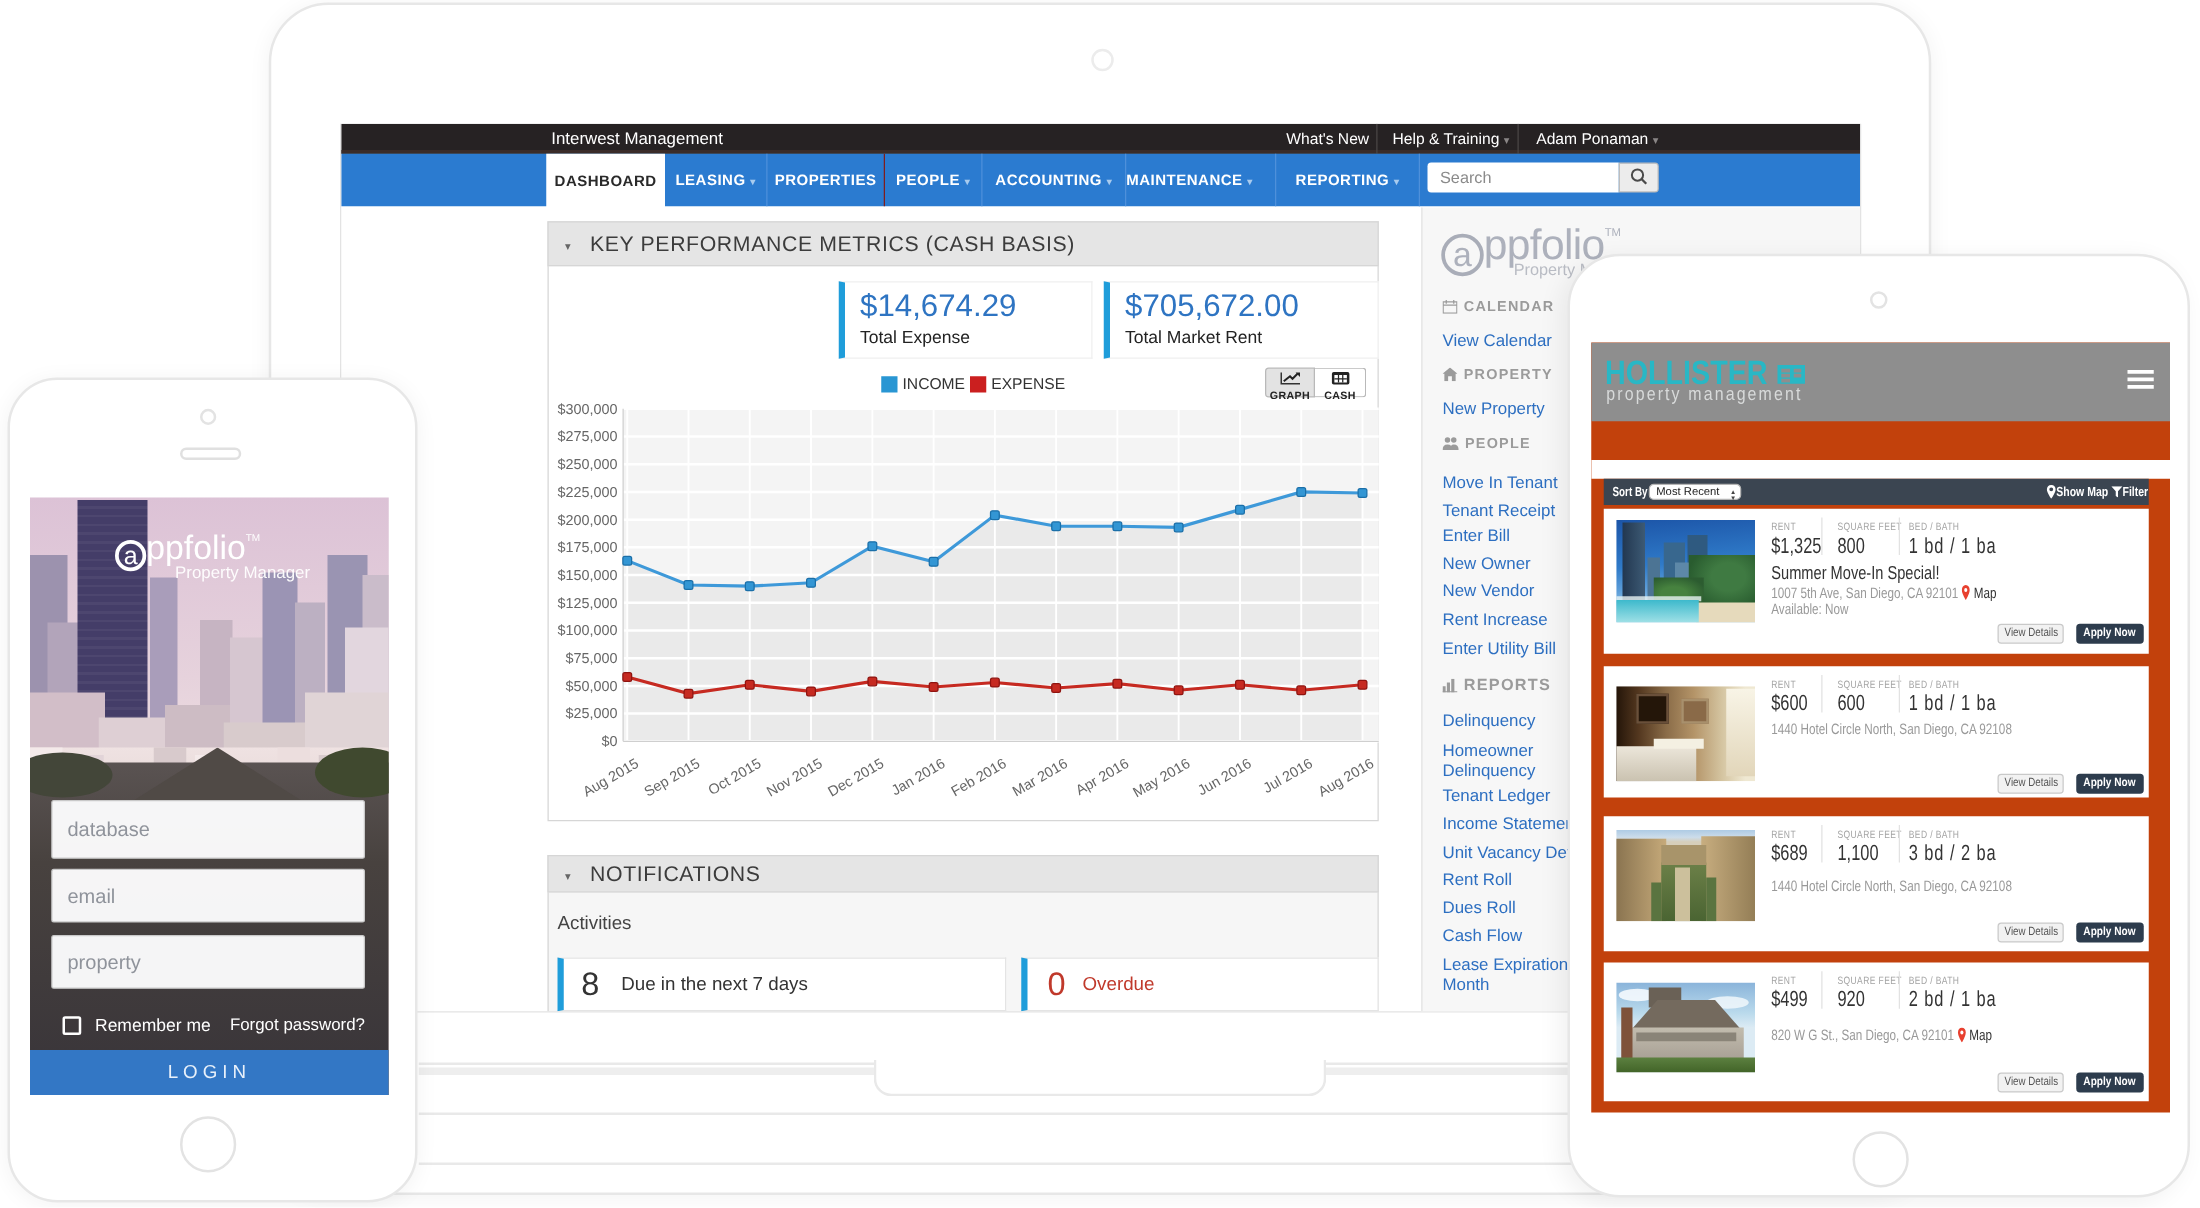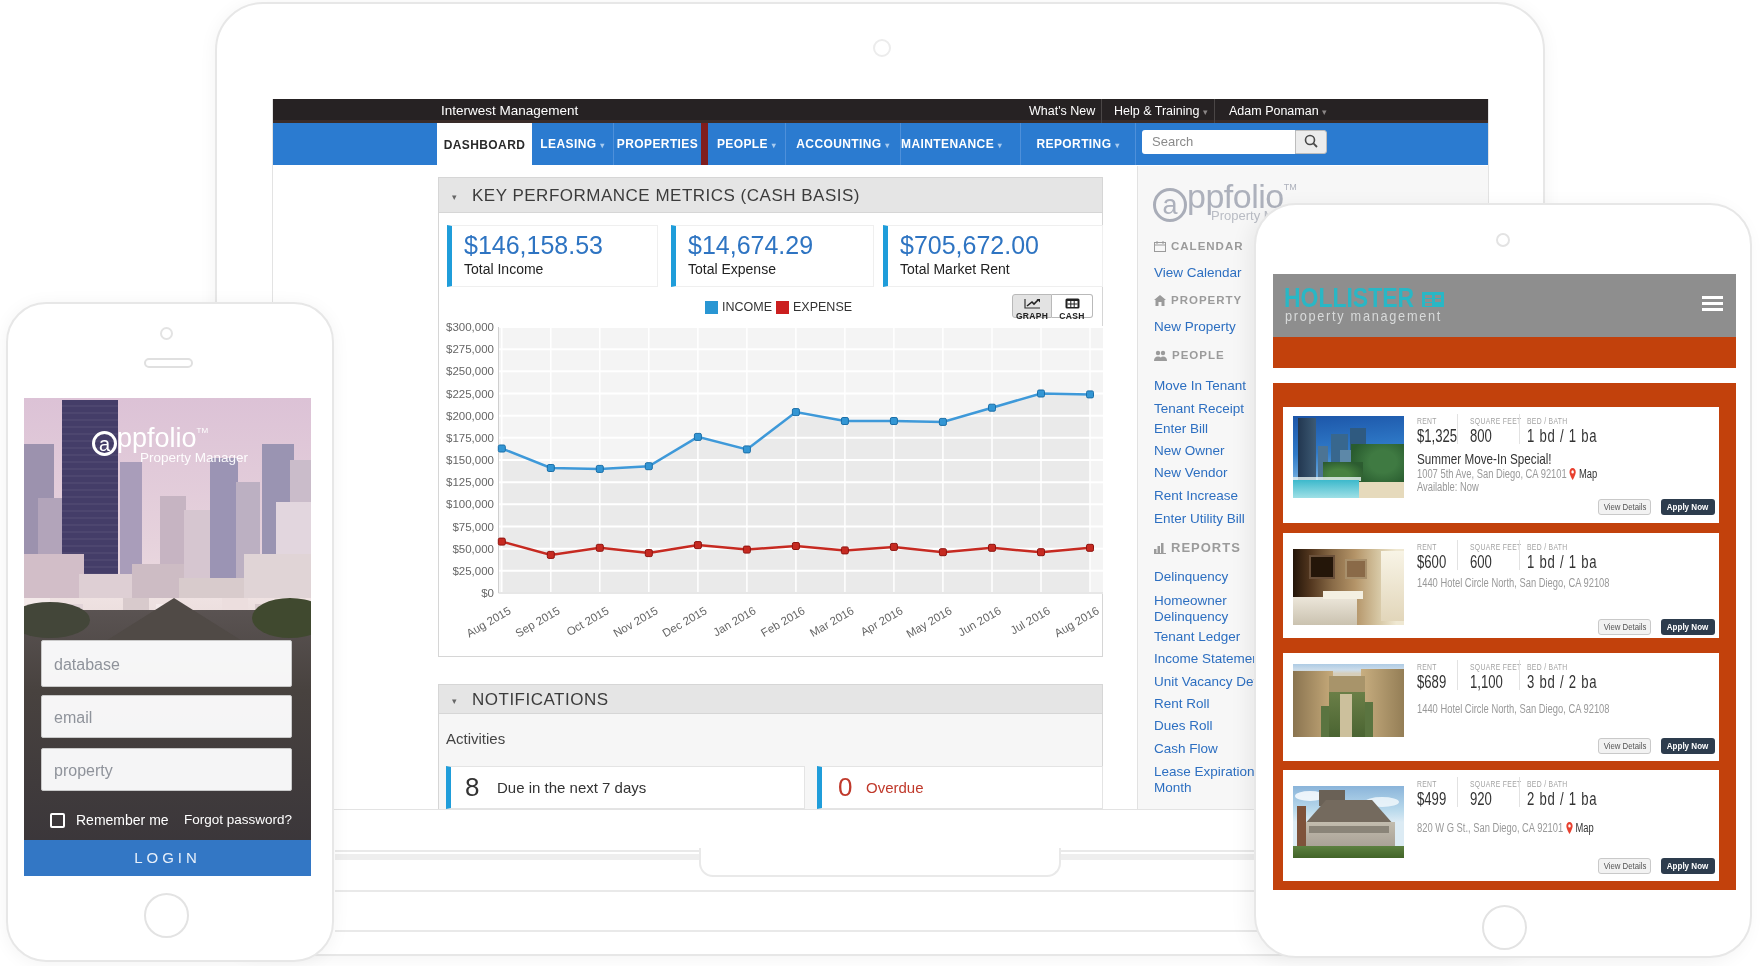--- a/index.html
+++ b/index.html
@@ -23,39 +23,35 @@
       <div class="a" style="left:0;top:21px;width:1217px;height:3px;background:#3a2c29"></div>
       <div class="a" style="left:168px;top:0;height:24px;line-height:24px;color:#fff;font-size:13.5px">Interwest Management</div>
       <div class="a" style="left:756px;top:0;height:24px;line-height:24px;color:#fff;font-size:12.5px">What's New</div>
       <div class="a" style="left:828px;top:0;width:1px;height:24px;background:#4a4646"></div>
       <div class="a" style="left:841px;top:0;height:24px;line-height:24px;color:#fff;font-size:12.5px">Help &amp; Training <span style="color:#8a8686;font-size:9px">▾</span></div>
       <div class="a" style="left:941px;top:0;width:1px;height:24px;background:#4a4646"></div>
       <div class="a" style="left:956px;top:0;height:24px;line-height:24px;color:#fff;font-size:12.5px">Adam Ponaman <span style="color:#8a8686;font-size:9px">▾</span></div>
     </div>
     <div class="a" style="left:0;top:24px;width:1217px;height:42px;background:#2b7bd0"></div>
     <div class="a" style="left:259px;top:24px;width:82px;height:42px;line-height:42px;text-align:center;color:#fff;font-size:12px;font-weight:bold;letter-spacing:.4px;border-right:1px solid #4e90da">LEASING <span style="color:#a8cbee;font-size:8px">▾</span></div>
-    <div class="a" style="left:341px;top:24px;width:94px;height:42px;line-height:42px;text-align:center;color:#fff;font-size:12px;font-weight:bold;letter-spacing:.4px;border-right:7px solid #7f1d1d">PROPERTIES</div>
+    <div class="a" style="left:341px;top:24px;width:94px;height:42px;line-height:42px;text-align:center;color:#fff;font-size:12px;font-weight:bold;letter-spacing:.4px;border-right:1px solid #7f1d1d">PROPERTIES</div>
     <div class="a" style="left:435px;top:24px;width:78px;height:42px;line-height:42px;text-align:center;color:#fff;font-size:12px;font-weight:bold;letter-spacing:.4px;border-right:1px solid #4e90da">PEOPLE <span style="color:#a8cbee;font-size:8px">▾</span></div>
     <div class="a" style="left:513px;top:24px;width:115px;height:42px;line-height:42px;text-align:center;color:#fff;font-size:12px;font-weight:bold;letter-spacing:.4px;border-right:1px solid #4e90da">ACCOUNTING <span style="color:#a8cbee;font-size:8px">▾</span></div>
     <div class="a" style="left:628px;top:24px;width:120px;height:42px;line-height:42px;color:#fff;font-size:12px;font-weight:bold;letter-spacing:.4px;border-right:1px solid #4e90da">MAINTENANCE <span style="color:#a8cbee;font-size:8px">▾</span></div>
     <div class="a" style="left:748px;top:24px;width:115px;height:42px;line-height:42px;text-align:center;color:#fff;font-size:12px;font-weight:bold;letter-spacing:.4px;border-right:1px solid #4e90da">REPORTING <span style="color:#a8cbee;font-size:8px">▾</span></div>
     <div class="a" style="left:164px;top:24px;width:95px;height:44px;background:#fff;line-height:44px;text-align:center;color:#2a2a2a;font-size:12px;font-weight:bold;letter-spacing:.4px">DASHBOARD</div>
     <div class="a" style="left:869px;top:31px;width:153px;height:24px;background:#fff;border-radius:3px 0 0 3px;line-height:24px;color:#8a8a8a;font-size:13px;padding-left:10px">Search</div>
     <div class="a" style="left:1022px;top:31px;width:32px;height:24px;background:#ececec;border:1px solid #bdbdbd;border-radius:0 3px 3px 0"><svg width="30" height="22" viewBox="0 0 30 22">
         <circle cx="14" cy="9" r="4.5" fill="none" stroke="#4a4a4a" stroke-width="1.6"></circle>
         <line x1="17.4" y1="12.4" x2="21" y2="16" stroke="#4a4a4a" stroke-width="1.8"></line>
       </svg></div>
     <div class="a" style="left:165px;top:78px;width:665px;height:480px;border:1px solid #d6d6d6;background:#fff"></div>
     <div class="a" style="left:165px;top:78px;width:665px;height:36px;background:#e5e5e5;border:1px solid #d6d6d6">
       <span class="a" style="left:13px;top:14px;color:#666;font-size:9px">▾</span>
       <span class="a" style="left:33px;top:8px;color:#3c3c3c;font-size:17px;letter-spacing:.5px">KEY PERFORMANCE METRICS (CASH BASIS)</span>
-    </div>
-    <div class="a" style="left:174px;top:126px;width:211px;height:62px;background:#fff;border:1px solid #efefef;border-left:5px solid #1f9dda">
-      <div style="margin:5px 0 0 12px;color:#2e74c2;font-size:25px">$146,158.53</div>
-      <div style="margin:1px 0 0 12px;color:#222;font-size:14px">Total Income</div>
     </div>
     <div class="a" style="left:398px;top:126px;width:203px;height:62px;background:#fff;border:1px solid #efefef;border-left:5px solid #1f9dda">
       <div style="margin:5px 0 0 12px;color:#2e74c2;font-size:25px">$14,674.29</div>
       <div style="margin:1px 0 0 12px;color:#222;font-size:14px">Total Expense</div>
     </div>
     <div class="a" style="left:610px;top:126px;width:220px;height:62px;background:#fff;border:1px solid #efefef;border-left:5px solid #1f9dda">
       <div style="margin:5px 0 0 12px;color:#2e74c2;font-size:25px">$705,672.00</div>
       <div style="margin:1px 0 0 12px;color:#222;font-size:14px">Total Market Rent</div>
     </div>
     <div class="a" style="left:432px;top:202px;width:13px;height:13px;background:#2996d3"></div>
@@ -275,20 +271,32 @@
       <span class="a" style="left:152px;top:25px;width:7px;height:2.5px;background:#8e8e8e"></span>
       <span class="a" style="left:152px;top:29px;width:7px;height:2.5px;background:#8e8e8e"></span>
       <span class="a" style="left:162px;top:21px;width:6px;height:2.5px;background:#8e8e8e"></span>
       <span class="a" style="left:162px;top:25px;width:6px;height:2.5px;background:#8e8e8e"></span>
       <span class="a cx85" style="left:12px;top:33px;color:#d8dada;font-size:15px;letter-spacing:2px">property management</span>
       <span class="a" style="left:429px;top:22px;width:21px;height:3px;background:#fff"></span>
       <span class="a" style="left:429px;top:28px;width:21px;height:3px;background:#fff"></span>
       <span class="a" style="left:429px;top:34px;width:21px;height:3px;background:#fff"></span>
     </div>
     <div class="a" style="left:0;top:94px;width:463px;height:15px;background:#fff"></div>
+    <div class="a" style="left:10px;top:109px;width:436px;height:21px;background:#3b4551">
+      <span class="a cx75" style="left:7px;top:5px;color:#fff;font-size:10.5px;font-weight:bold">Sort By</span>
+      <span class="a" style="left:36px;top:4px;width:74px;height:13px;background:#fff;border:1px solid #b5b5b5;border-radius:4px;font-size:9px;color:#222;line-height:11px;padding-left:5px">Most Recent<span style="position:absolute;right:3px;top:0.5px;font-size:5px;color:#444">▲</span><span style="position:absolute;right:3px;top:5.5px;font-size:5px;color:#444">▼</span></span>
+      <svg class="a" style="left:354px;top:5px" width="8" height="11" viewBox="0 0 8 11">
+        <path d="M4 0 C1.8 0 0.5 1.6 0.5 3.6 C0.5 6.2 4 11 4 11 C4 11 7.5 6.2 7.5 3.6 C7.5 1.6 6.2 0 4 0 Z M4 5 A1.5 1.5 0 1 1 4 1.9 A1.5 1.5 0 0 1 4 5 Z" fill="#fff"></path>
+      </svg>
+      <span class="a cx80" style="left:362px;top:5px;color:#fff;font-size:10.5px;font-weight:bold">Show Map</span>
+      <svg class="a" style="left:406px;top:6px" width="9" height="9" viewBox="0 0 9 9">
+        <path d="M0 0 L9 0 L5.4 4 L5.4 9 L3.6 7.8 L3.6 4 Z" fill="#fff"></path>
+      </svg>
+      <span class="a cx80" style="left:415px;top:5px;color:#fff;font-size:10.5px;font-weight:bold">Filter</span>
+    </div>
     <div class="a" style="left:10px;top:133px;width:436px;height:116px;background:#fff">
       <div class="a" style="left:10px;top:9px;width:111px;height:82px;overflow:hidden">
         <div class="a" style="left:0;top:0;width:111px;height:82px;background:linear-gradient(175deg,#1c55a8 0%,#2f7ac8 42%,#5c9dd8 62%,#93c2e2 78%)"></div>
         <div class="a" style="left:5px;top:2px;width:18px;height:66px;background:linear-gradient(90deg,#223750,#3d5a74)"></div>
         <div class="a" style="left:25px;top:30px;width:10px;height:36px;background:#4c7494"></div>
         <div class="a" style="left:38px;top:18px;width:17px;height:46px;background:#38678e"></div>
         <div class="a" style="left:57px;top:12px;width:16px;height:52px;background:#2f5a80"></div>
         <div class="a" style="left:47px;top:34px;width:12px;height:30px;background:#5d88a8"></div>
         <div class="a" style="left:58px;top:28px;width:53px;height:44px;background:radial-gradient(ellipse at 60% 40%,#3f7a42 30%,#295c2f 72%)"></div>
         <div class="a" style="left:30px;top:46px;width:40px;height:26px;background:radial-gradient(ellipse at 40% 50%,#47823f 30%,#2c5c30 78%)"></div>

